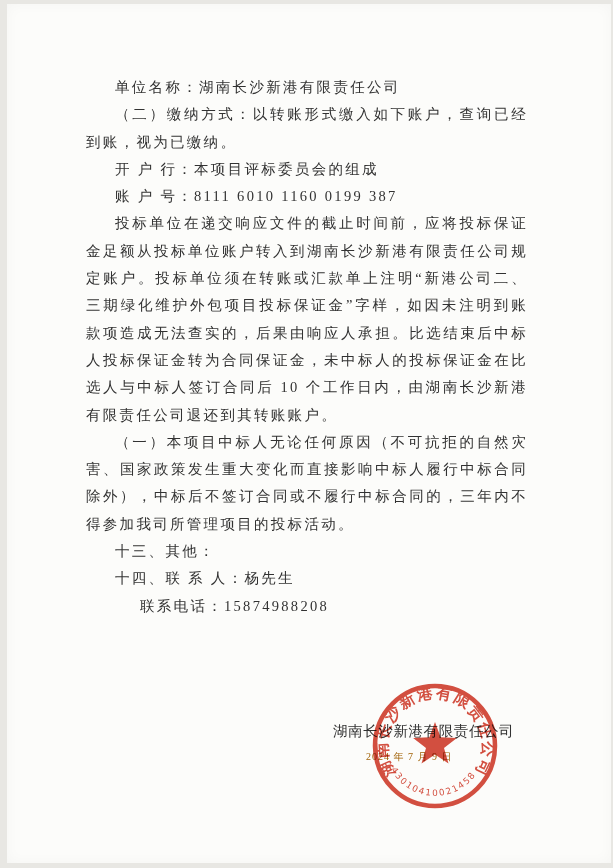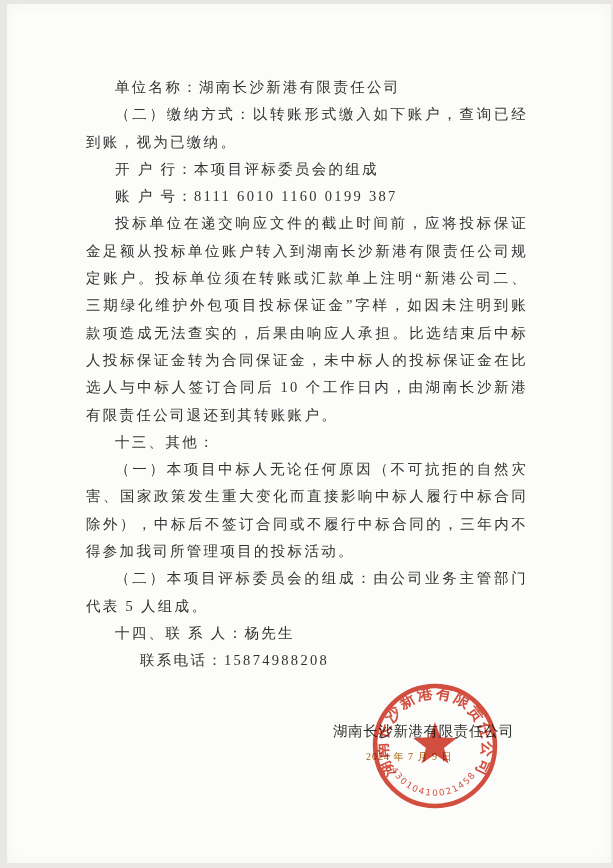--- a/index.html
+++ b/index.html
@@ -89,23 +89,22 @@
 <body>
 
 <div class="paper"></div>
 
 <div class="doc-body">
   <p>单位名称：湖南长沙新港有限责任公司</p>
   <p>（二）缴纳方式：以转账形式缴入如下账户，查询已经到账，视为已缴纳。</p>
   <p>开 户 行：本项目评标委员会的组成</p>
   <p>账 户 号：8111 6010 1160 0199 387</p>
   <p>投标单位在递交响应文件的截止时间前，应将投标保证金足额从投标单位账户转入到湖南长沙新港有限责任公司规定账户。投标单位须在转账或汇款单上注明“新港公司二、三期绿化维护外包项目投标保证金”字样，如因未注明到账款项造成无法查实的，后果由响应人承担。比选结束后中标人投标保证金转为合同保证金，未中标人的投标保证金在比选人与中标人签订合同后 10 个工作日内，由湖南长沙新港有限责任公司退还到其转账账户。</p>
+  <p>（一）本项目中标人无论任何原因（不可抗拒的自然灾害、国家政策发生重大变化而直接影响中标人履行中标合同除外），中标后不签订合同或不履行中标合同的，三年内不得参加我司所管理项目的投标活动。</p>
   <p>十三、其他：</p>
-  <p>（一）本项目中标人无论任何原因（不可抗拒的自然灾害、国家政策发生重大变化而直接影响中标人履行中标合同除外），中标后不签订合同或不履行中标合同的，三年内不得参加我司所管理项目的投标活动。</p>
-  <p>（二）本项目评标委员会的组成：由公司业务主管部门代表 5 人组成。</p>
   <p>十四、联 系 人：杨先生</p>
   <p class="phone-line">联系电话：15874988208</p>
 </div>
 
 <div class="signature-company">湖南长沙新港有限责任公司</div>
 <div class="signature-date">2024 年 7 月 9 日</div>
 
 <div class="seal">
   <svg viewBox="0 0 150 150" xmlns="http://www.w3.org/2000/svg">
     <defs>

